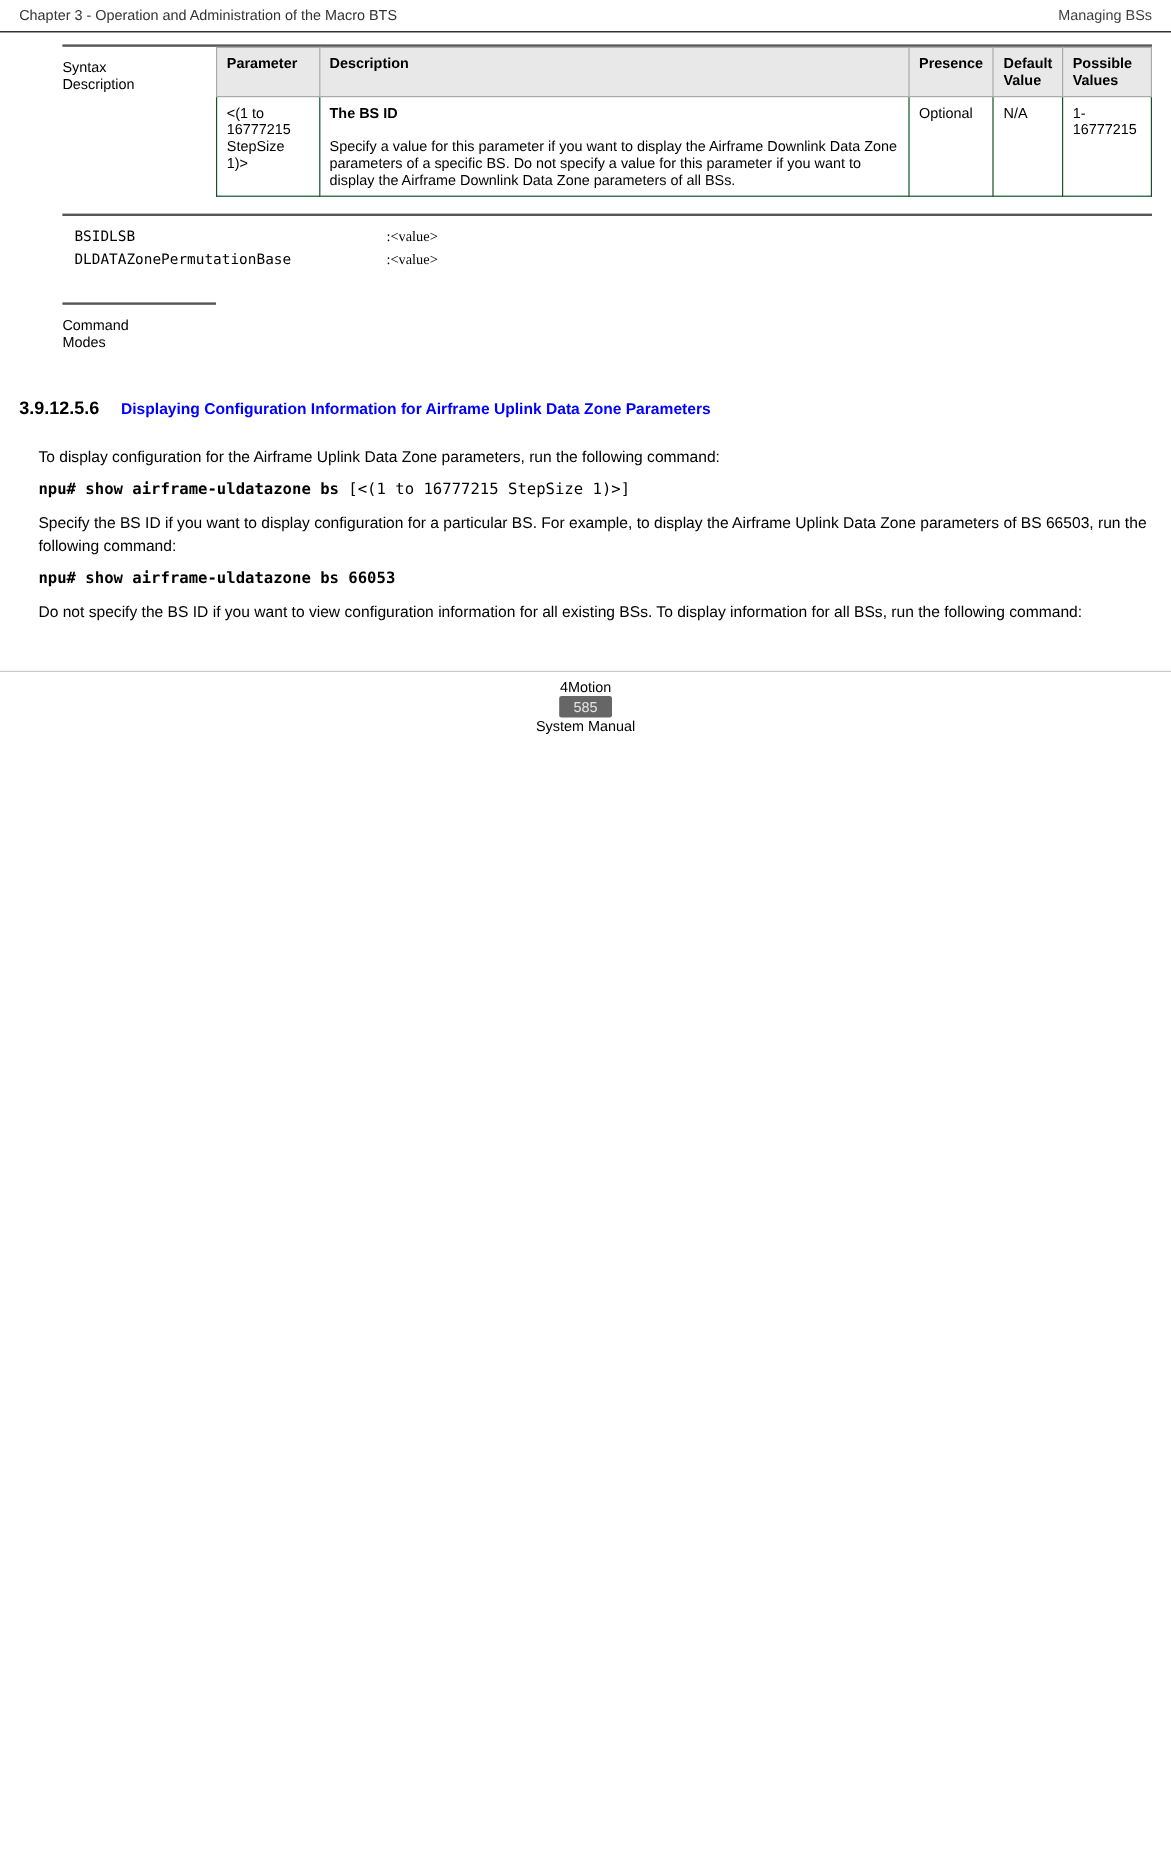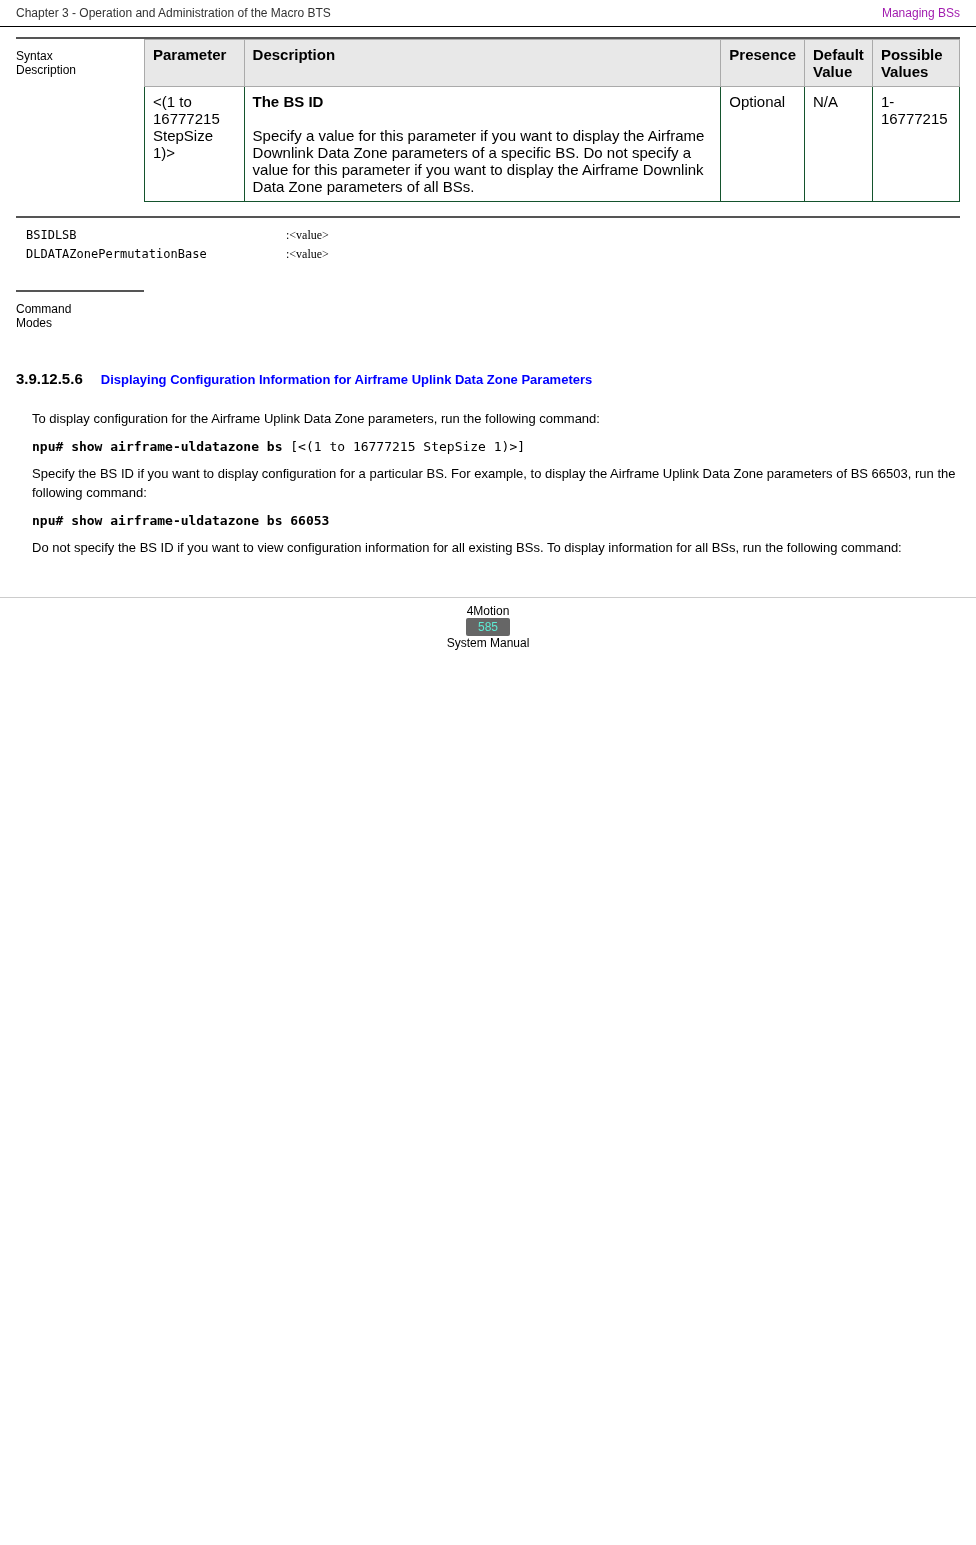--- a/index.html
+++ b/index.html
@@ -14,71 +14,72 @@
     
     .page-header {
       display: flex;
       justify-content: space-between;
       align-items: center;
       padding: 6px 16px;
       border-bottom: 1px solid #000;
       font-size: 12px;
     }
     .page-header .left { color: #333; }
-    .page-header .right { color: #a21caf; }
+    .page-header .right { color: #404040; }
 
     
     .page-footer {
       display: flex;
       justify-content: space-between;
       align-items: center;
       padding: 6px 16px;
       border-top: 1px solid #ccc;
       font-size: 12px;
       margin-top: 10px;
       flex-direction: column;
     }
     .page-footer .center {
       background: #666;
-      color: #5eead4;
+      color: #e5e5e5;
       padding: 2px 12px;
       border-radius: 2px;
       font-size: 12px;
     }
 
     
     .content {
       padding: 10px 16px 10px 16px;
     }
 
     
     .section-row {
       display: flex;
       margin-bottom: 0;
+      margin-left: 36px;
     }
     .section-label {
       width: 128px;
       min-width: 128px;
       padding: 10px 8px 10px 0;
       font-size: 12px;
       color: #000;
       vertical-align: top;
       border-top: 2px solid #555;
     }
     .section-content {
       flex: 1;
       padding: 0;
       border-top: 2px solid #555;
     }
 
     
     table.syntax-table {
       width: 100%;
       border-collapse: collapse;
-      font-size: 15px;
+      font-size: 12px;
     }
     table.syntax-table th {
       background: #e8e8e8;
       border: 1px solid #aaa;
       padding: 6px 8px;
       text-align: left;
       font-weight: bold;
       vertical-align: top;
     }
     table.syntax-table td {

